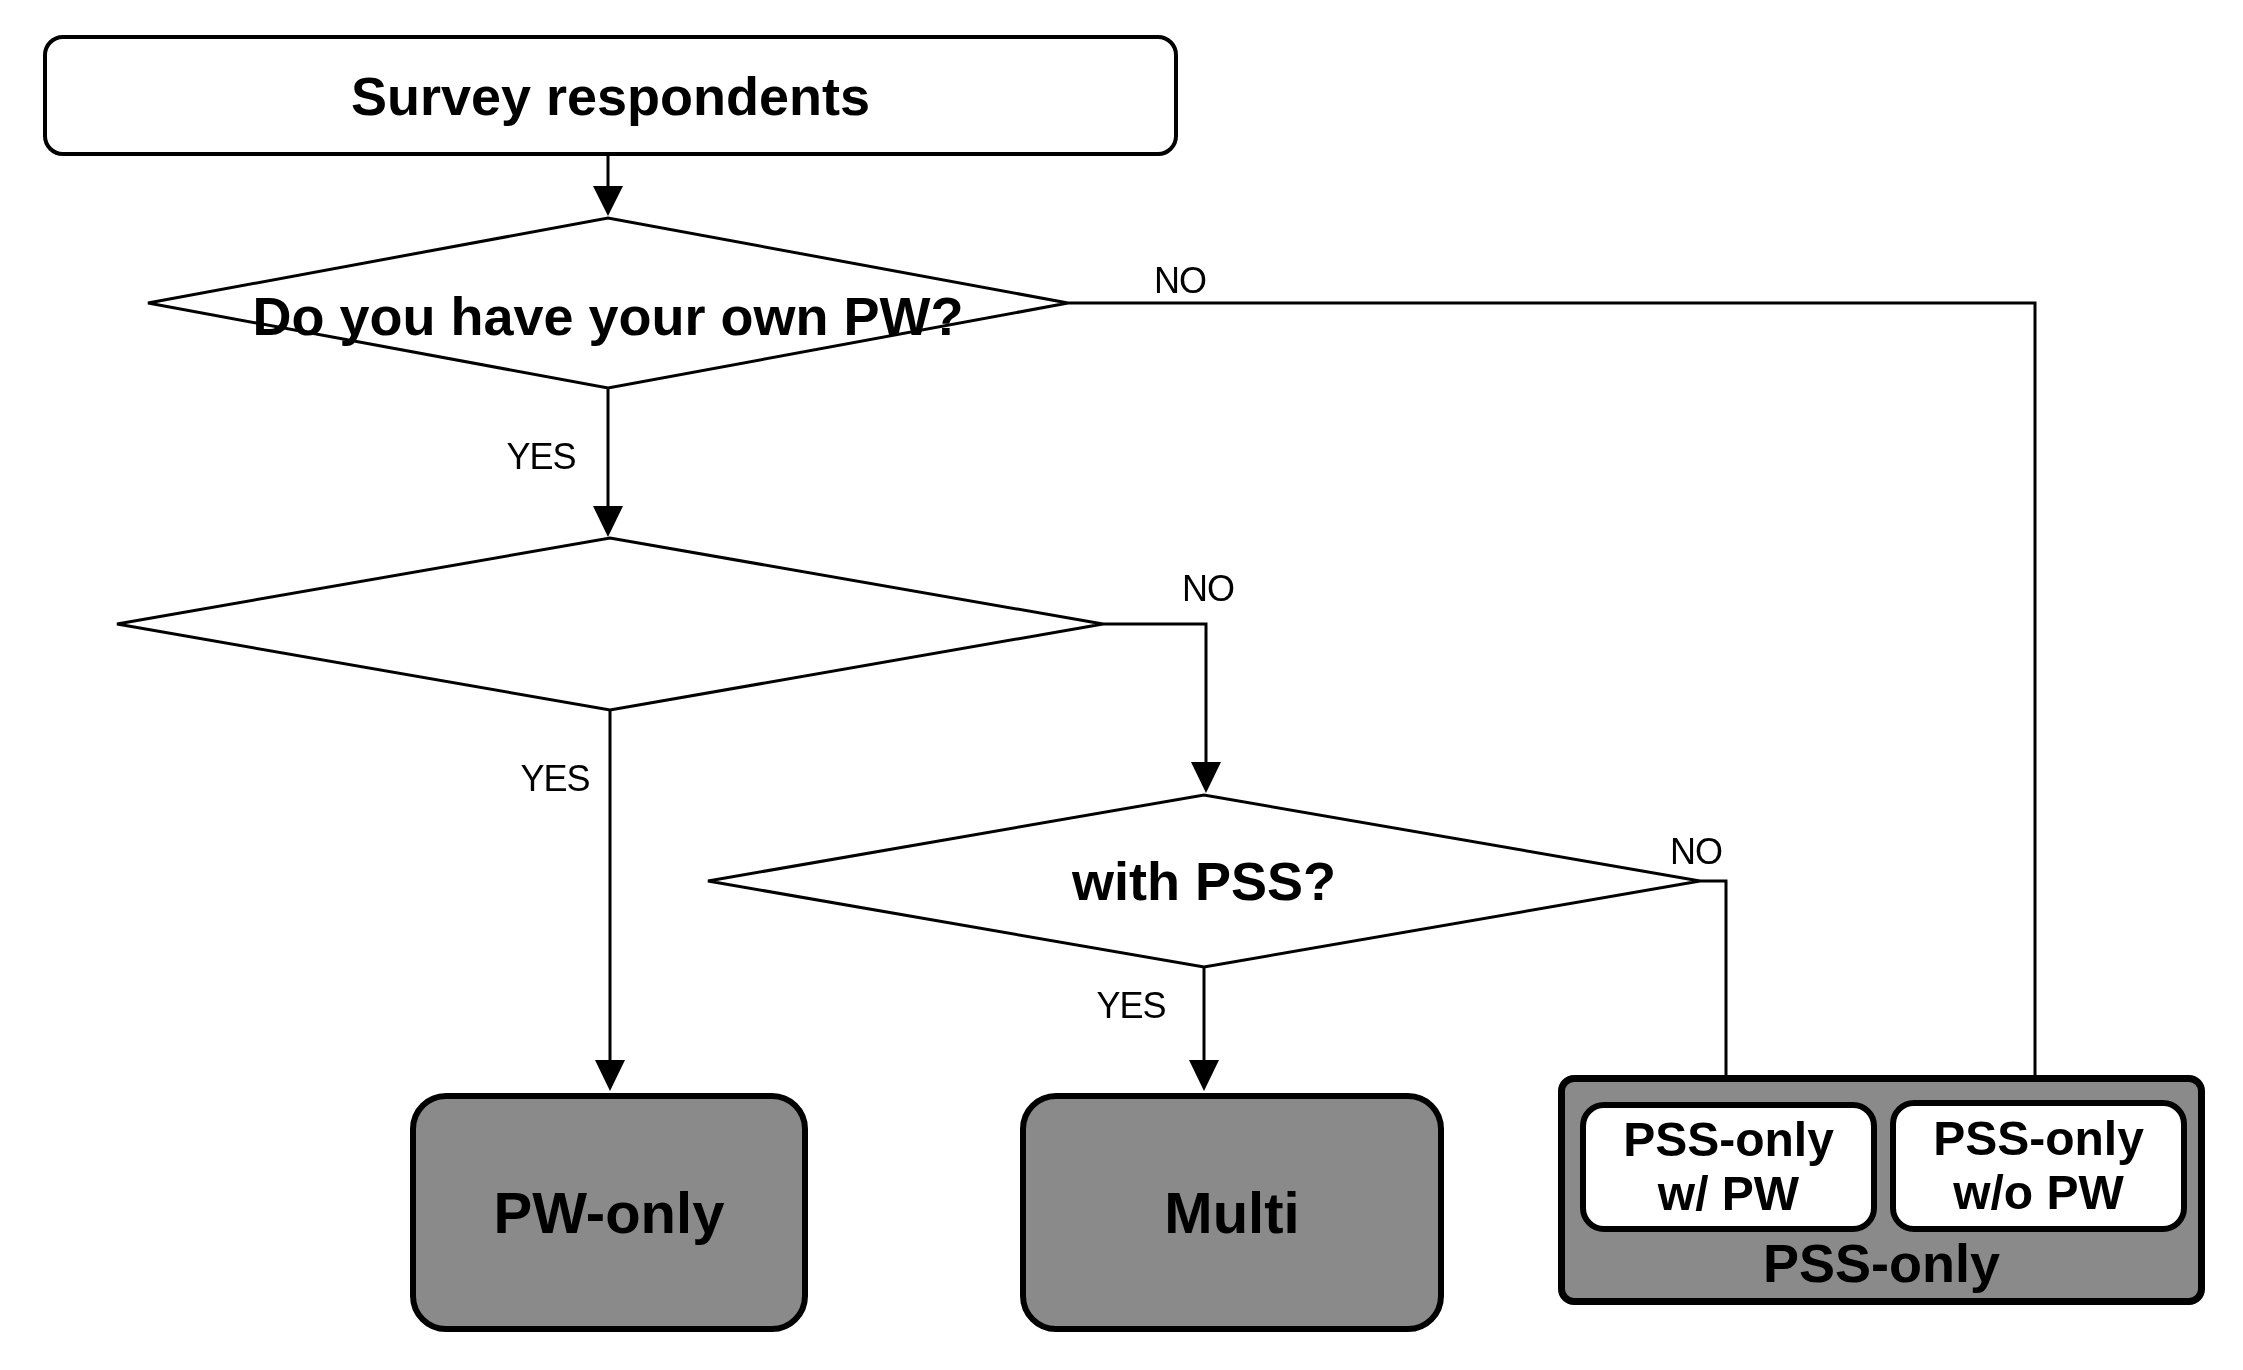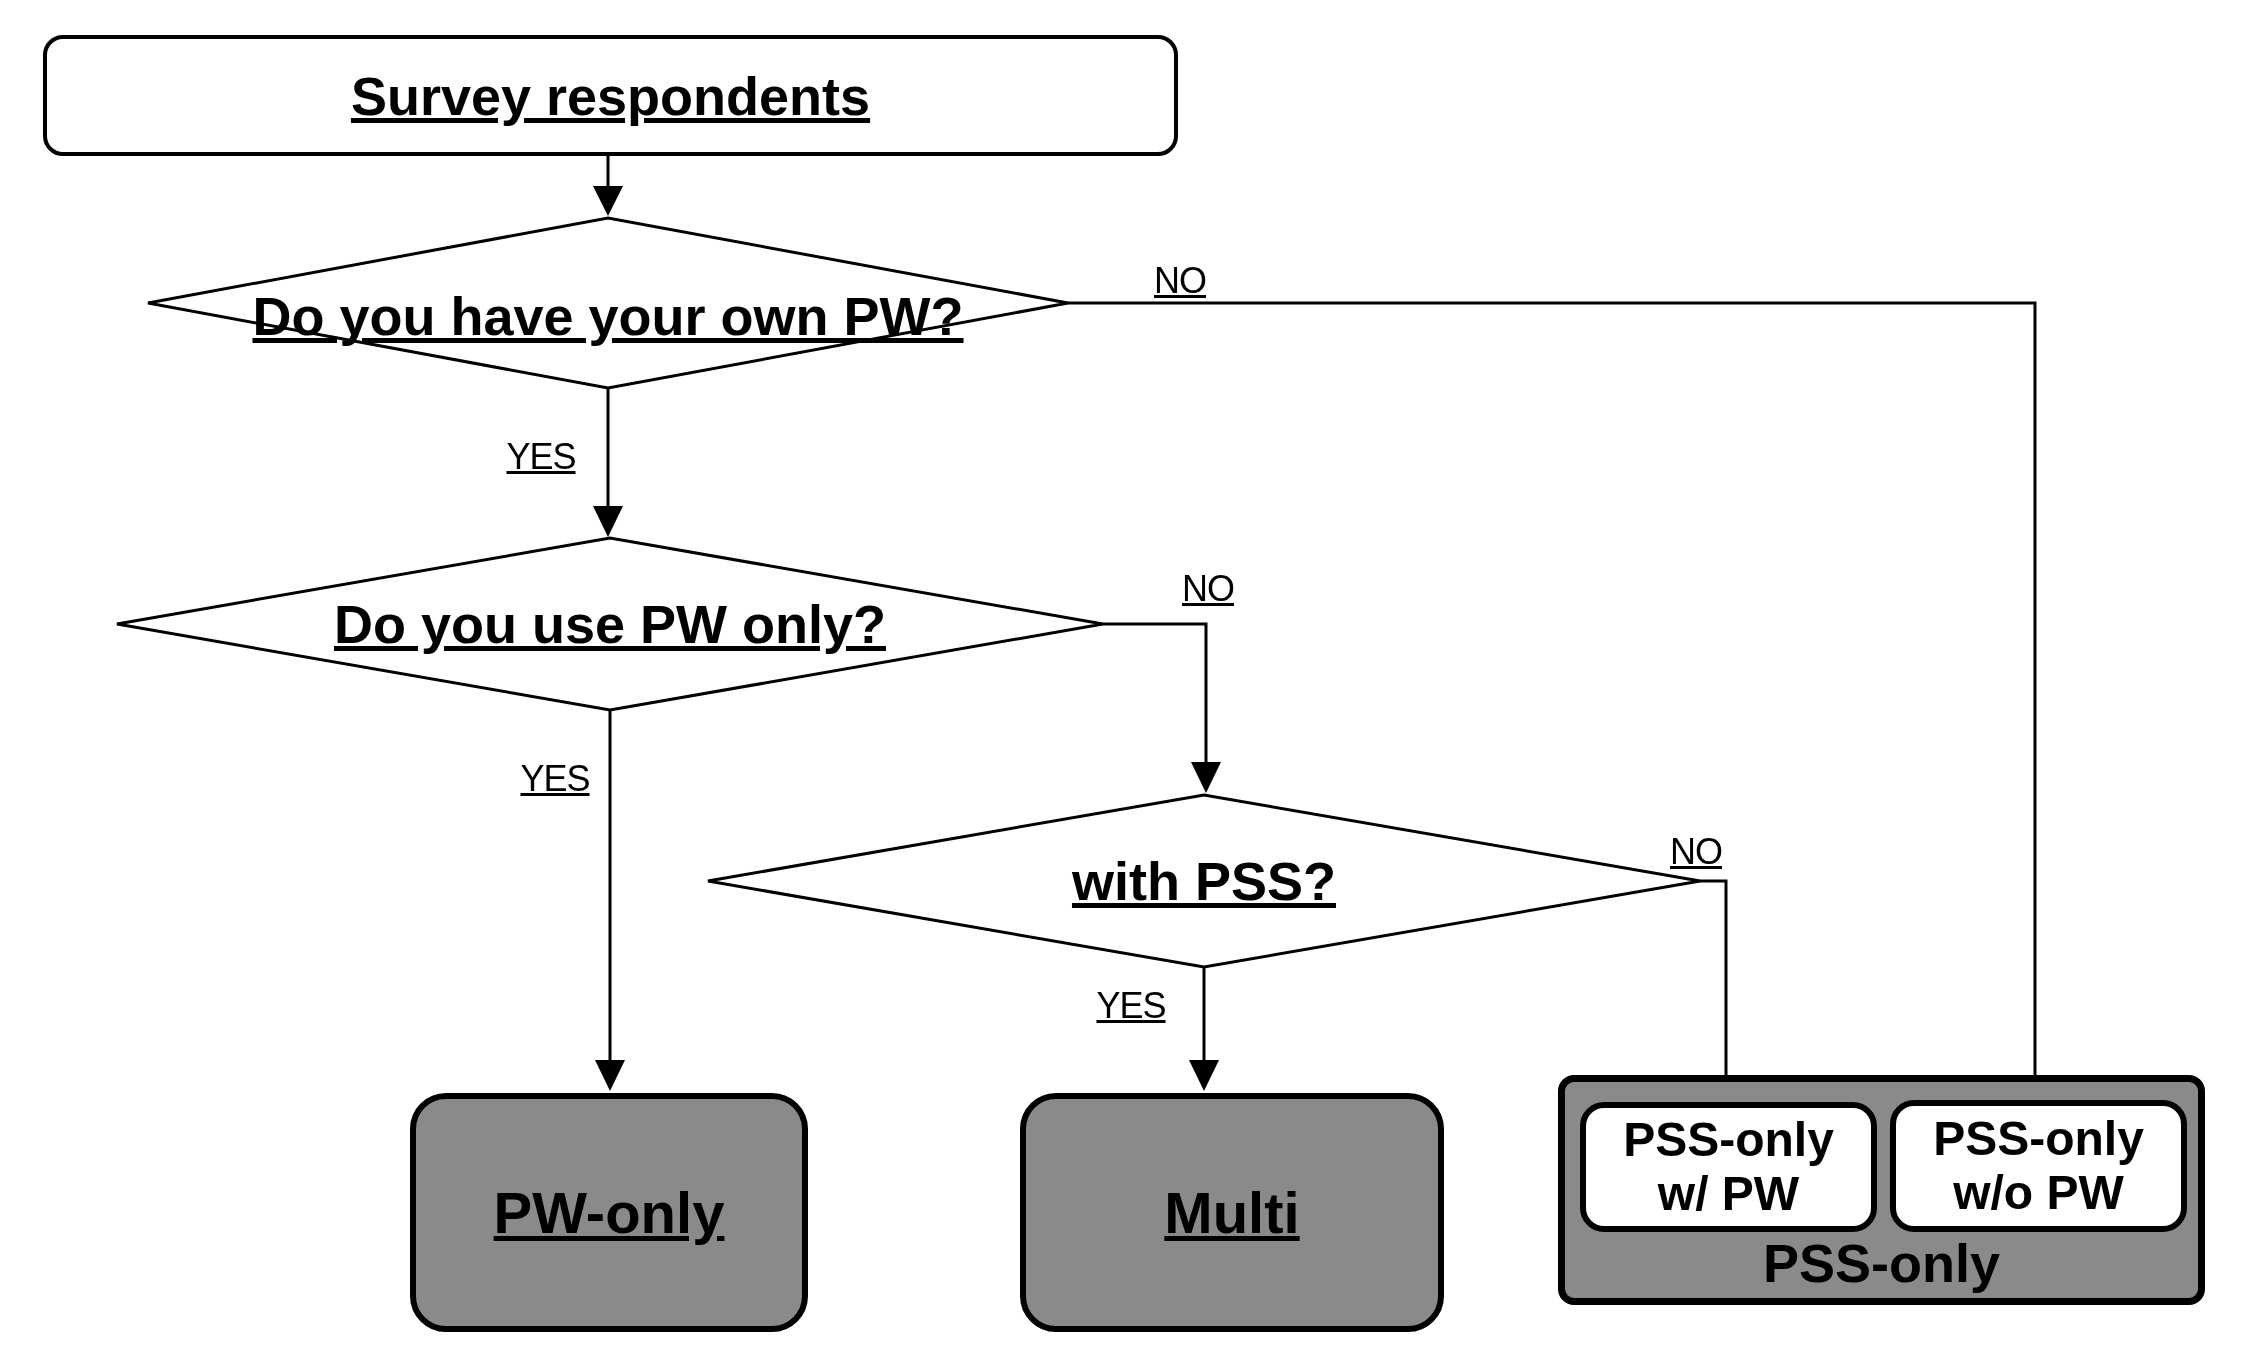--- a/index.html
+++ b/index.html
@@ -13,21 +13,21 @@
   body{
     width:2243px;height:1370px;position:relative;overflow:hidden;
     font-family:"Liberation Sans","DejaVu Sans",sans-serif;color:#000;
   }
   .canvas{position:absolute;inset:0;width:2243px;height:1370px;}
   svg.wires{position:absolute;left:0;top:0;z-index:1;}
   .diamond{fill:var(--node-fill);stroke:var(--stroke);stroke-width:3;}
   .edge{fill:none;stroke:var(--stroke);stroke-width:3;}
   .arrowhead{fill:var(--stroke);stroke:none;}
 
-  .overlay{position:absolute;z-index:2;display:flex;align-items:center;justify-content:center;text-align:center;text-decoration:underline;}
+  .overlay{position:absolute;z-index:2;display:flex;align-items:center;justify-content:center;text-align:center;}
 
   .start-box{
     left:43px;top:35px;width:1135px;height:121px;
     background:var(--node-fill);border:4px solid var(--stroke);border-radius:20px;
     font-size:54px;font-weight:700;
   }
   .q-text{font-size:54px;font-weight:700;line-height:60px;pointer-events:none;}
   .q1{left:158px;top:278px;width:900px;height:76px;}
   .q2{left:160px;top:586px;width:900px;height:76px;}
   .q3{left:754px;top:815px;width:900px;height:132px;flex-direction:column;}
@@ -93,21 +93,20 @@
     <path class="edge" d="M1700,881 L1726,881 L1726,1082"></path>
     <polygon class="arrowhead" points="1711,1082 1741,1082 1726,1114"></polygon>
 
     <path class="edge" d="M1204,967 L1204,1060"></path>
     <polygon class="arrowhead" points="1189,1060 1219,1060 1204,1091"></polygon>
   </svg>
 
   <div class="overlay start-box">Survey respondents</div>
 
   <div class="overlay q-text q1">Do you have your own PW?</div>
-  <div class="overlay q-text q2">Do you use PW only?</div>
   <div class="overlay q-text q3">
     <span>with PSS?</span>
   </div>
 
   <div class="overlay edge-label yes1">YES</div>
   <div class="overlay edge-label no1">NO</div>
   <div class="overlay edge-label yes2">YES</div>
   <div class="overlay edge-label no2">NO</div>
   <div class="overlay edge-label yes3">YES</div>
   <div class="overlay edge-label no3">NO</div>

